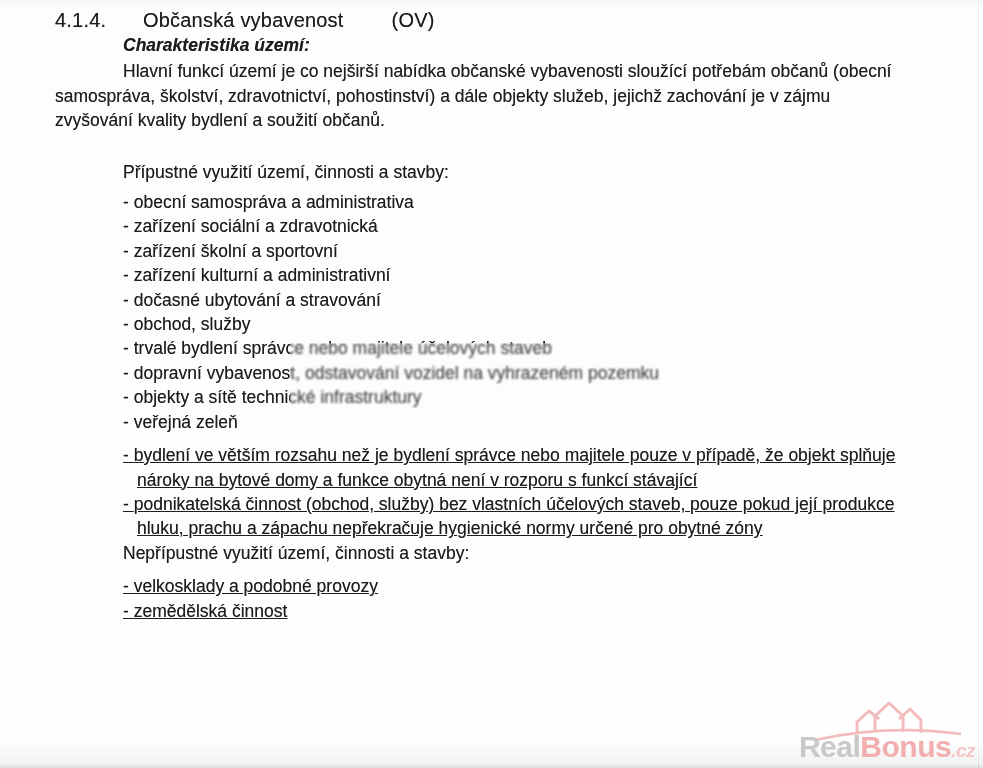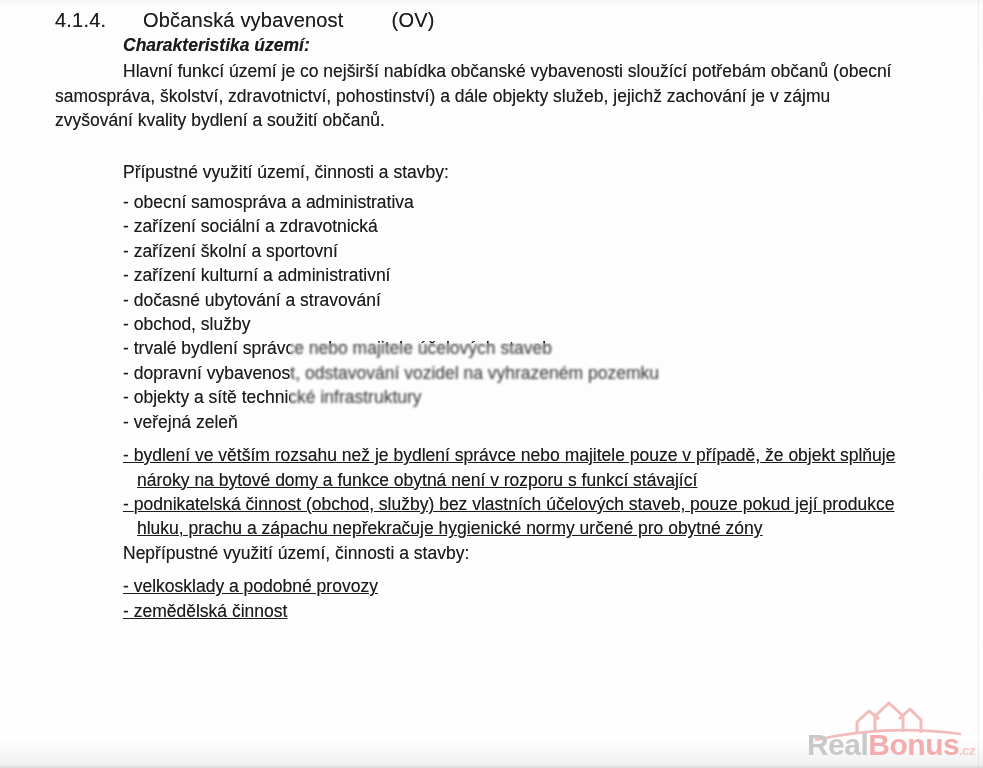--- a/index.html
+++ b/index.html
@@ -104,21 +104,21 @@
     bottom: 2px;
     right: 2px;
     font-weight: bold;
     font-size: 30px;
     line-height: 30px;
     letter-spacing: -0.5px;
     white-space: nowrap;
   }
   .wm-real  { color: #c9c9c9; }
   .wm-bonus { color: #f2aeae; }
-  .wm-tld   { color: #f5c6c6; font-size: 13px; font-style: italic; }
+  .wm-tld   { color: #f5c6c6; font-size: 19px; font-style: italic; }
 </style>
 </head>
 <body>
 
 <div class="page">
   <div class="scan-edge-right"></div>
 
   <div class="doc-column">
 
     <div class="title-row">

